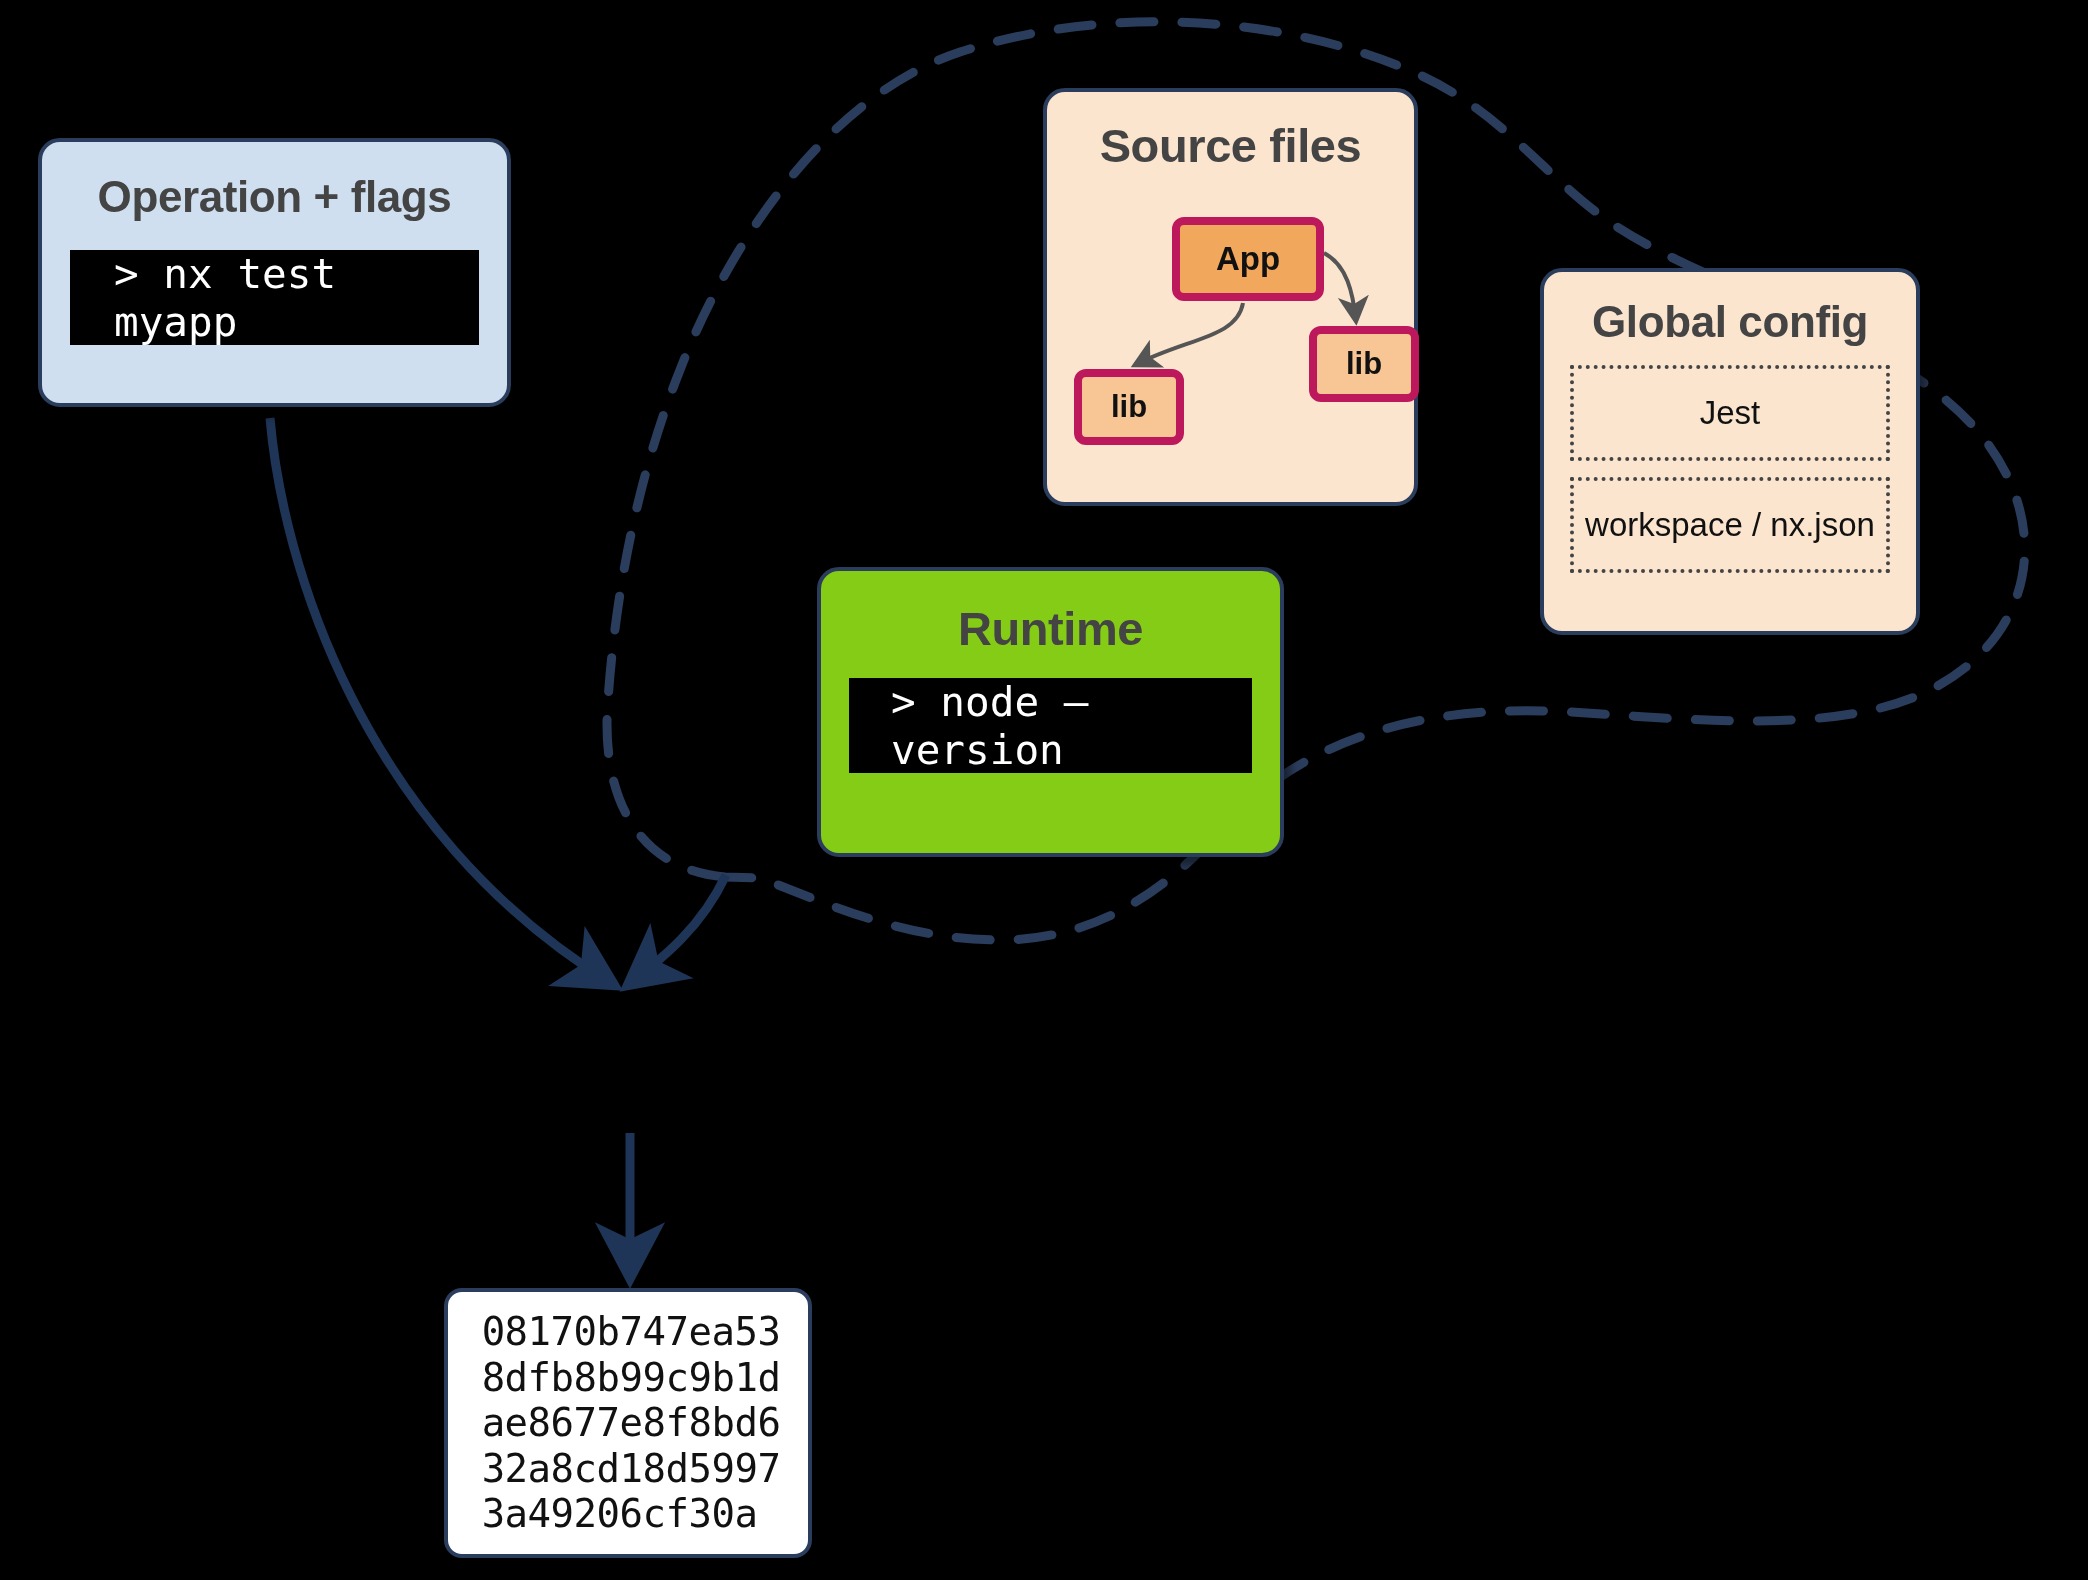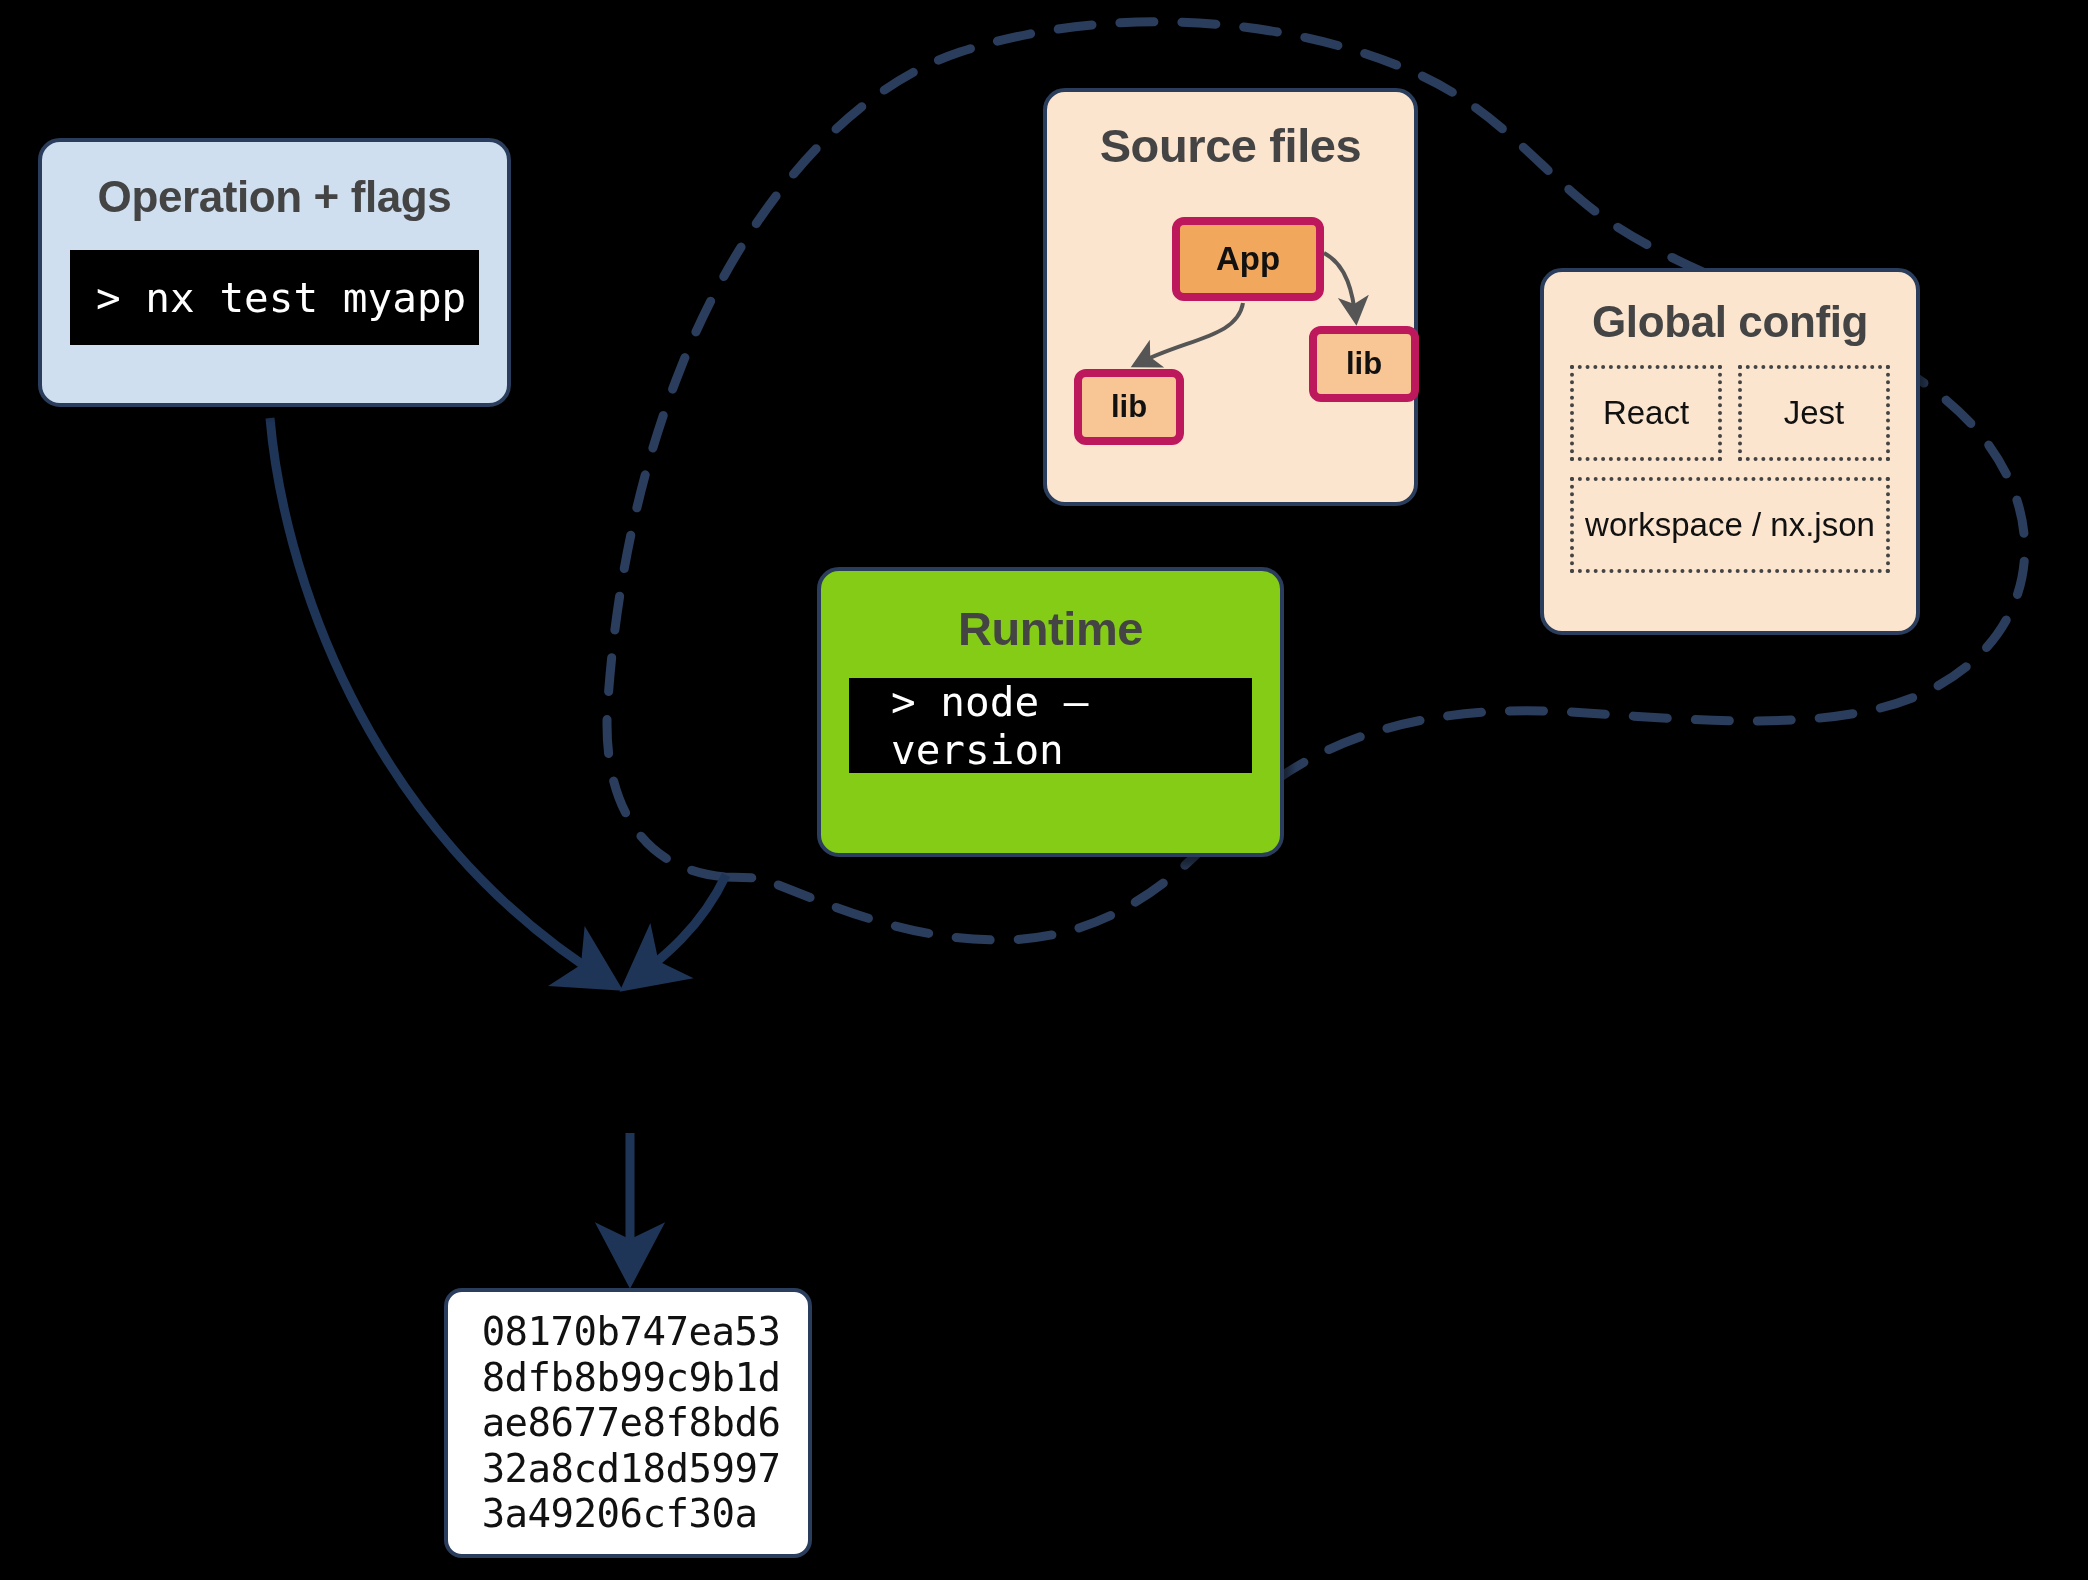--- a/index.html
+++ b/index.html
@@ -53,21 +53,21 @@
     background: #000000;
     color: #ffffff;
     font-family: "DejaVu Sans Mono", "Liberation Mono", monospace;
     display: flex;
     align-items: center;
   }
   #op-term {
     margin: 28px 28px 0 28px;
     height: 95px;
     font-size: 41px;
-    padding-left: 26px;
+    padding-left: 44px;
   }
 
   
   #src-card {
     left: 1043px; top: 88px;
     width: 375px; height: 418px;
     background: #fbe5cf;
   }
   #src-title { margin-top: 26px; font-size: 47px; }
   #src-graph {
@@ -248,23 +248,20 @@
         <span>lib</span>
       </div>
     </div>
   </div>
 
   <div class="card" id="cfg-card">
     <div class="card-title" id="cfg-title">Global config</div>
     <div id="cfg-grid">
       <div class="cfg-row">
         <div class="cfg-cell small">
-          <span>React</span>
-        </div>
-        <div class="cfg-cell small">
           <span>Jest</span>
         </div>
       </div>
       <div class="cfg-row">
         <div class="cfg-cell wide">
           <span>workspace / nx.json</span>
         </div>
       </div>
     </div>
   </div>

